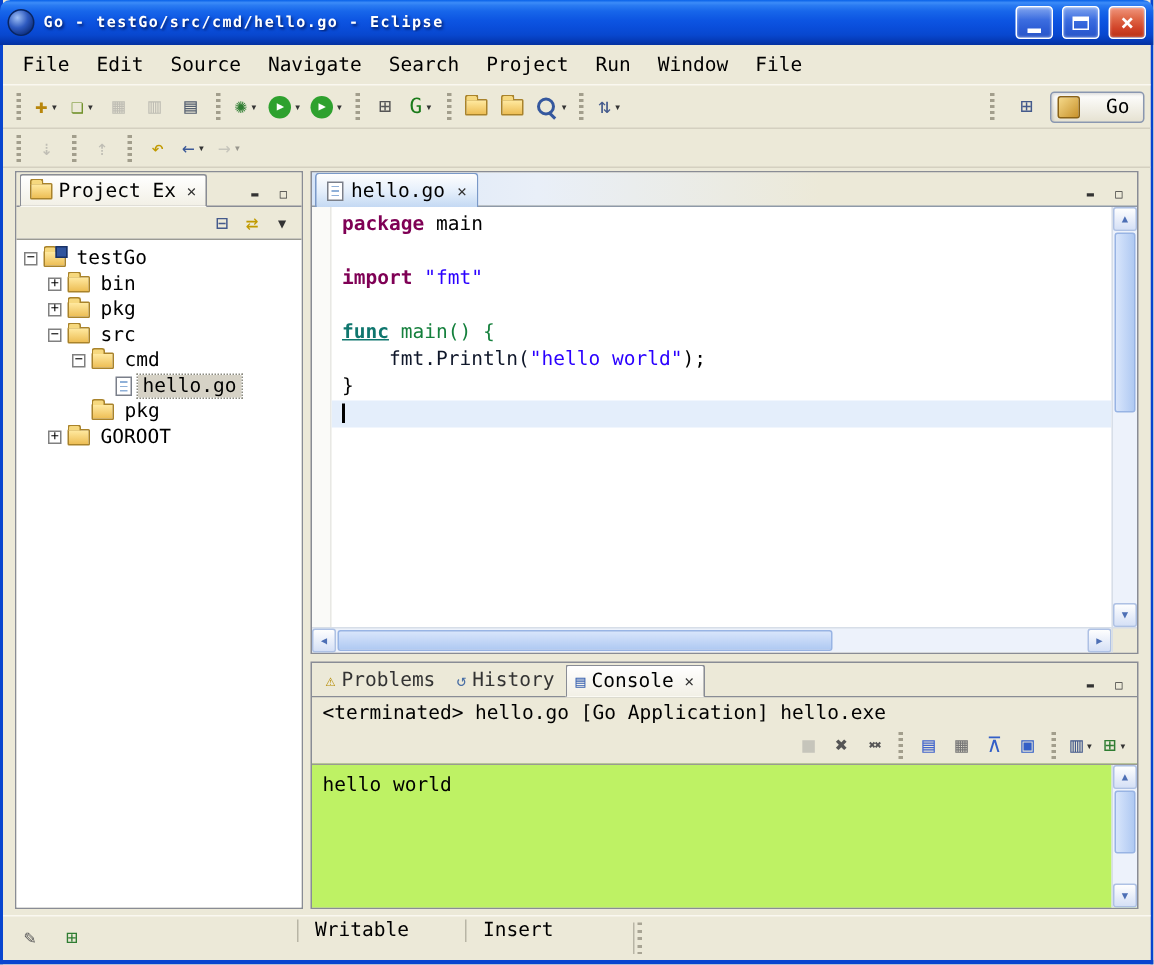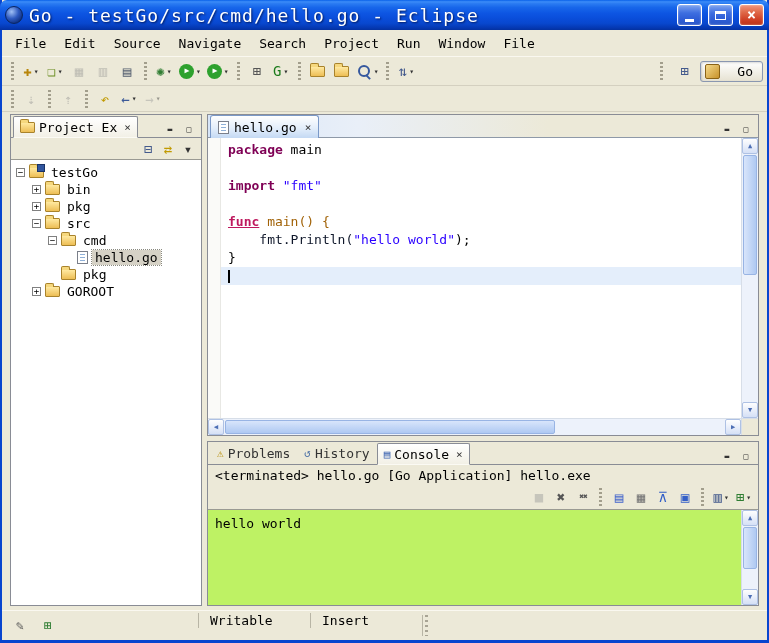--- a/index.html
+++ b/index.html
@@ -5,21 +5,21 @@
 *{box-sizing:border-box;margin:0;padding:0}
 html,body{width:769px;height:643px}
 body{font-family:"DejaVu Sans Mono",monospace;font-size:13px;color:#000;background:#ECE9D8;overflow:hidden}
 .window{width:769px;height:643px;display:flex;flex-direction:column;border-left:2px solid #0845CF;border-right:2px solid #0845CF;border-bottom:3px solid #0845CF;background:#ECE9D8}
 
 
 .titlebar{height:30px;flex:none;display:flex;align-items:center;gap:6px;padding:0 5px;
 background:linear-gradient(180deg,#0861E9 0%,#3C8CF8 6%,#2A7BF2 12%,#1766EA 25%,#0D55E2 45%,#0A4EDB 60%,#0847CE 78%,#0539B4 92%,#0431A0 100%);
 border-radius:7px 7px 0 0;margin:-0px -2px 0 -2px}
 .title-logo{width:18px;height:18px;flex:none;border-radius:50%;border:1px solid #0A2560;background:radial-gradient(circle at 35% 30%,#9FC0F5,#2E5AC0 45%,#0E2F7E 80%)}
-.title-text{flex:1;color:#fff;font-weight:normal;font-size:18px;letter-spacing:1px;white-space:nowrap;overflow:hidden;text-shadow:1px 1px 2px rgba(0,20,80,.9)}
+.title-text{flex:1;color:#fff;font-weight:bold;font-size:10px;letter-spacing:1px;white-space:nowrap;overflow:hidden;text-shadow:1px 1px 2px rgba(0,20,80,.9)}
 .win-btn{width:25px;height:22px;flex:none;border-radius:3px;border:1px solid #fff;display:flex;align-items:center;justify-content:center;color:#fff;
 background:linear-gradient(180deg,#7FA4EF 0%,#3D6EE0 40%,#2E5ED6 70%,#2A56C8 100%);box-shadow:inset 0 0 2px rgba(255,255,255,.6)}
 .win-btn.close{background:linear-gradient(180deg,#F0967E 0%,#E06A4A 35%,#D14328 70%,#B93015 100%)}
 .glyph-min{width:9px;height:3px;background:#fff;margin-top:10px}
 .glyph-max{width:11px;height:9px;border:1px solid #fff;border-top:3px solid #fff}
 .glyph-x{font-size:15px;font-weight:bold;line-height:1}
 
 
 .menubar{height:26px;flex:none;display:flex;align-items:center;padding:0 4px;background:#ECE9D8}
 .menu-item{padding:3px 9px;white-space:nowrap}
@@ -331,21 +331,21 @@
             <span class="vc-btn">□</span>
           </div>
         </div>
         <div class="editor-body">
           <div class="gutter"></div>
           <div class="code-area">
               <div class="code-line"><span class="tok-kw" style="color: rgb(127, 0, 85);">package</span><span class="tok-pl" style="color: rgb(0, 0, 0);"> main</span></div>
               <div class="code-line"></div>
               <div class="code-line"><span class="tok-kw" style="color: rgb(127, 0, 85);">import</span><span class="tok-pl" style="color: rgb(0, 0, 0);"> </span><span class="tok-str" style="color: rgb(42, 0, 255);">"fmt"</span></div>
               <div class="code-line"></div>
-              <div class="code-line"><span class="tok-kw" style="color: #be185d; text-decoration: underline;">func</span><span class="tok-pl" style="color: #a16207;"> main() {</span></div>
+              <div class="code-line"><span class="tok-kw" style="color: #0f766e; text-decoration: underline;">func</span><span class="tok-pl" style="color: #15803d;"> main() {</span></div>
               <div class="code-line"><span class="tok-pl" style="color: #0f172a;">    fmt.Println(</span><span class="tok-str" style="color: rgb(42, 0, 255);">"hello world"</span><span class="tok-pl" style="color: rgb(0, 0, 0);">);</span></div>
               <div class="code-line"><span class="tok-pl" style="color: rgb(0, 0, 0);">}</span></div>
               <div class="code-line current"><span class="caret"></span></div>
             </div>
           <div class="vscroll">
             <span class="sb-btn">▲</span>
             <div class="vthumb"></div>
             <div class="vspacer"></div>
             <span class="sb-btn">▼</span>
           </div>

